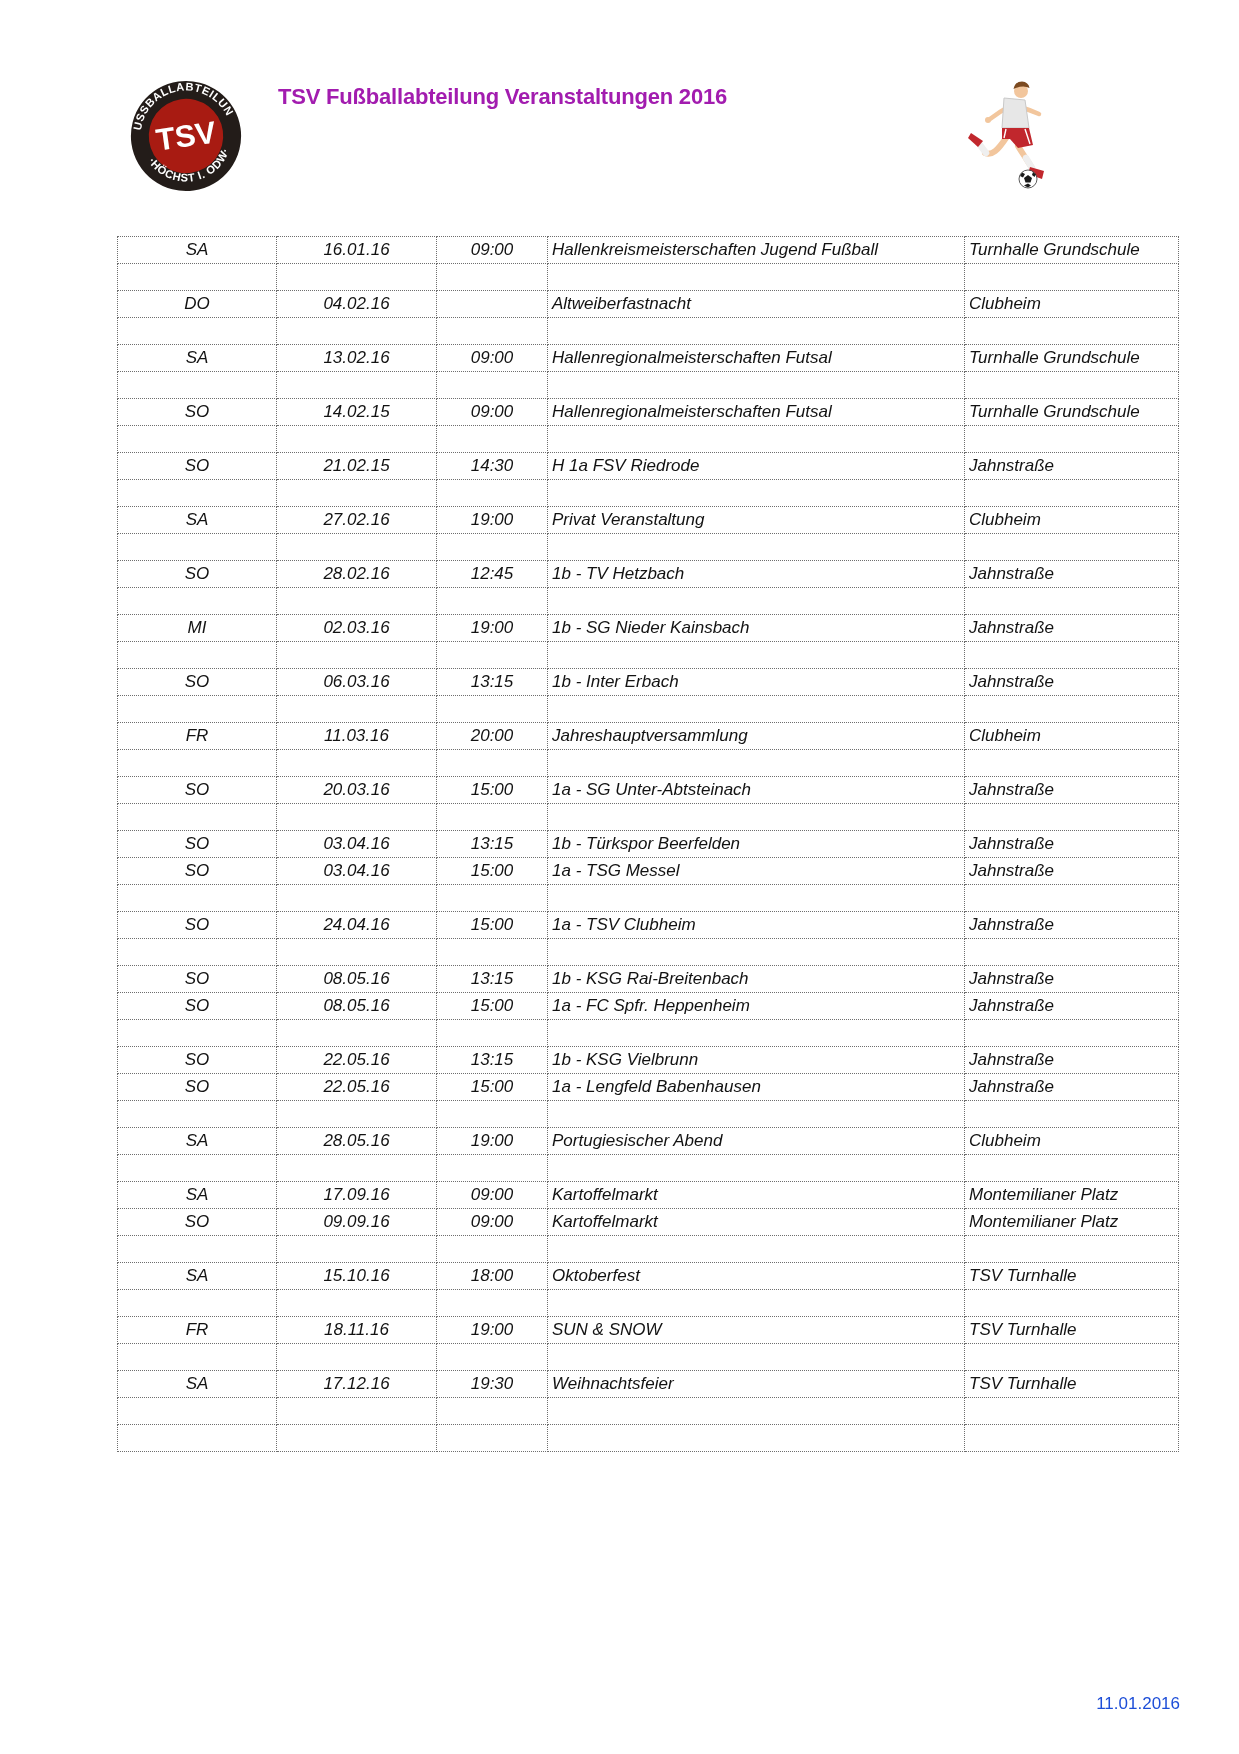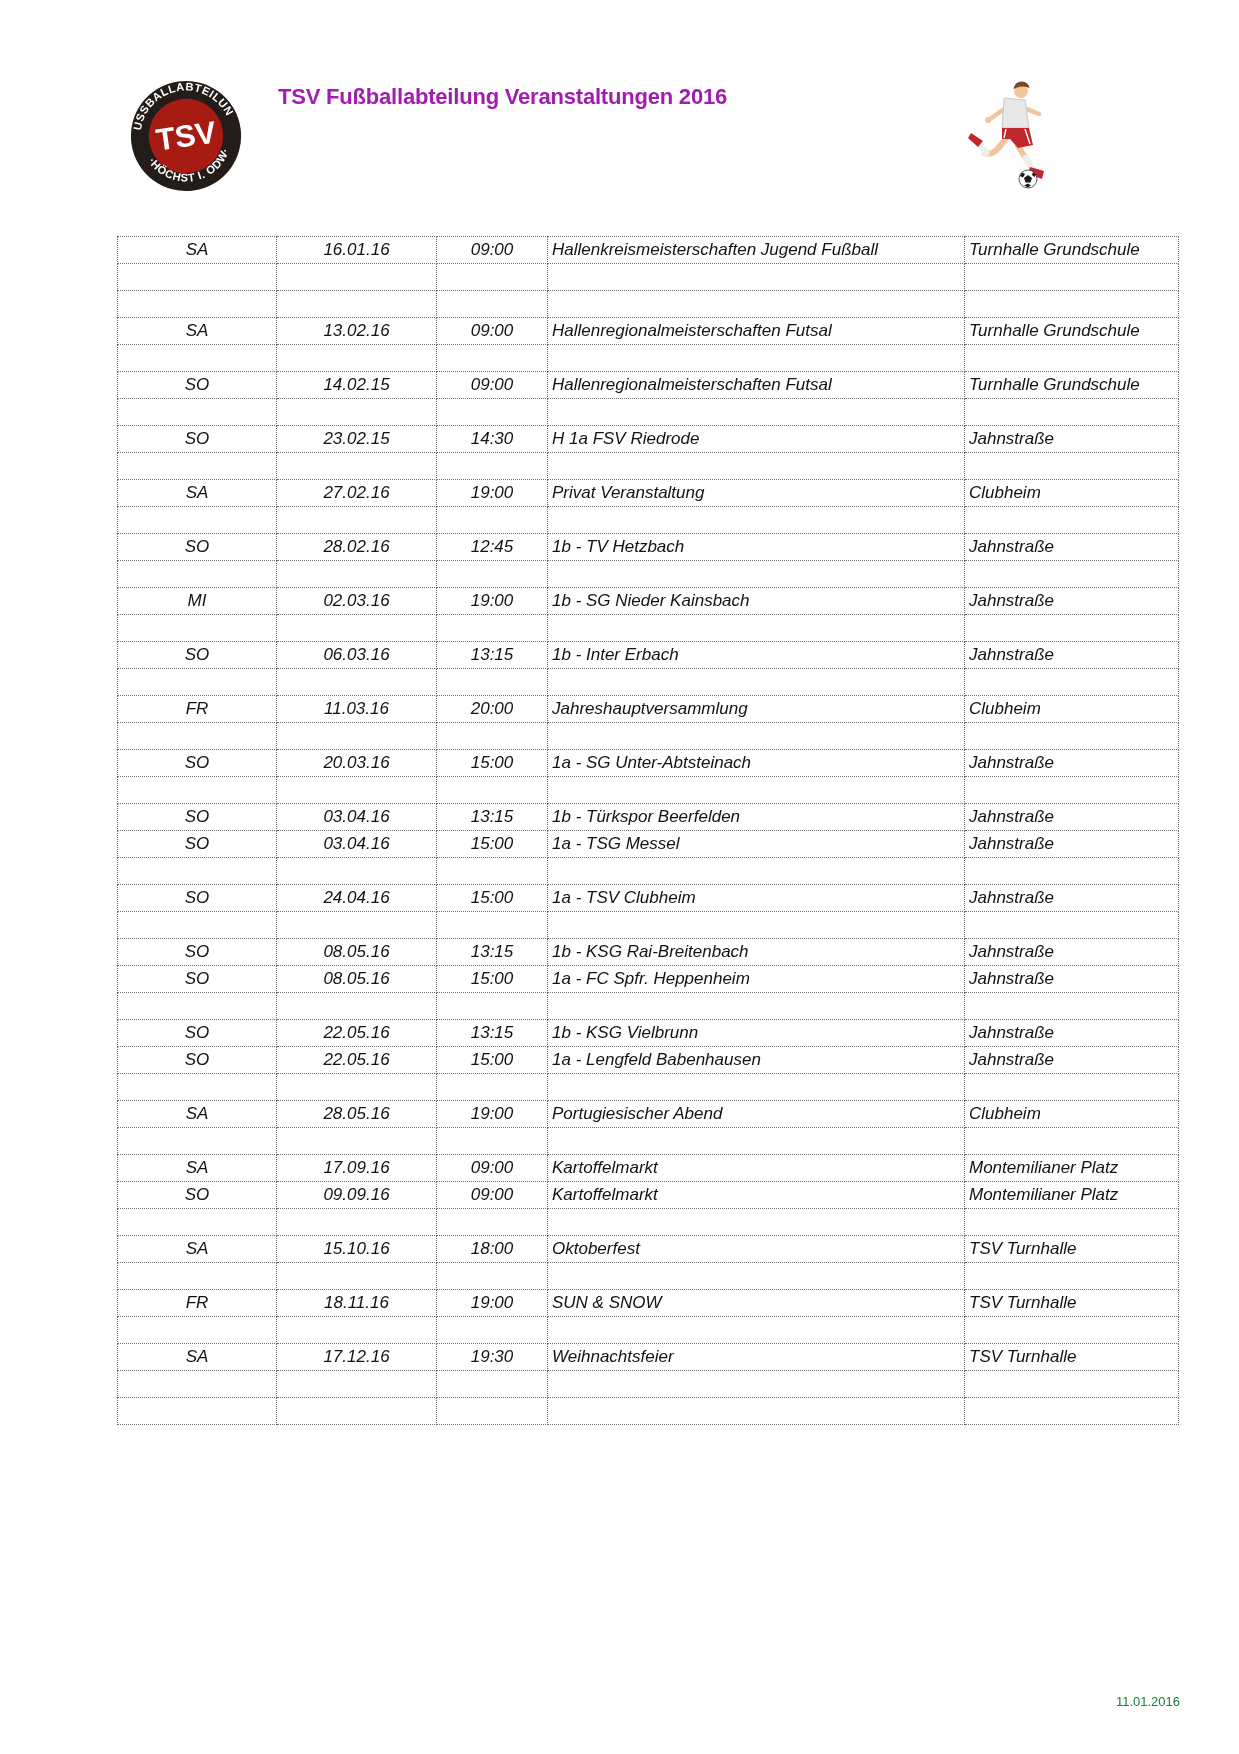--- a/index.html
+++ b/index.html
@@ -54,22 +54,22 @@
     overflow: hidden;
     white-space: nowrap;
     vertical-align: middle;
   }
   .events-table td.c-day, .events-table td.c-date, .events-table td.c-time { text-align: center; }
   .events-table td.c-event, .events-table td.c-location { text-align: left; }
   .footer-date {
     position: absolute;
     top: 1694px;
     right: 59px;
-    font-size: 13px;
-    color: #15803d;
+    font-size: 17px;
+    color: #1d4ed8;
   }
 </style>
 </head>
 <body>
 
 <div class="page">
 
   <svg class="logo" viewBox="0 0 120 120">
     <g transform="rotate(-8 60 60)">
       <circle cx="60" cy="60" r="57" fill="#231c19"></circle>
@@ -140,20 +140,27 @@
           <td class="c-location">Turnhalle Grundschule</td>
         </tr>
         <tr>
           <td class="c-day"></td>
           <td class="c-date"></td>
           <td class="c-time"></td>
           <td class="c-event"></td>
           <td class="c-location"></td>
         </tr>
         <tr>
+          <td class="c-day">DO</td>
+          <td class="c-date">04.02.16</td>
+          <td class="c-time"></td>
+          <td class="c-event">Altweiberfastnacht</td>
+          <td class="c-location">Clubheim</td>
+        </tr>
+        <tr>
           <td class="c-day"></td>
           <td class="c-date"></td>
           <td class="c-time"></td>
           <td class="c-event"></td>
           <td class="c-location"></td>
         </tr>
         <tr>
           <td class="c-day">SA</td>
           <td class="c-date">13.02.16</td>
           <td class="c-time">09:00</td>
@@ -176,21 +183,21 @@
         </tr>
         <tr>
           <td class="c-day"></td>
           <td class="c-date"></td>
           <td class="c-time"></td>
           <td class="c-event"></td>
           <td class="c-location"></td>
         </tr>
         <tr>
           <td class="c-day">SO</td>
-          <td class="c-date">23.02.15</td>
+          <td class="c-date">21.02.15</td>
           <td class="c-time">14:30</td>
           <td class="c-event">H 1a FSV Riedrode</td>
           <td class="c-location">Jahnstraße</td>
         </tr>
         <tr>
           <td class="c-day"></td>
           <td class="c-date"></td>
           <td class="c-time"></td>
           <td class="c-event"></td>
           <td class="c-location"></td>

